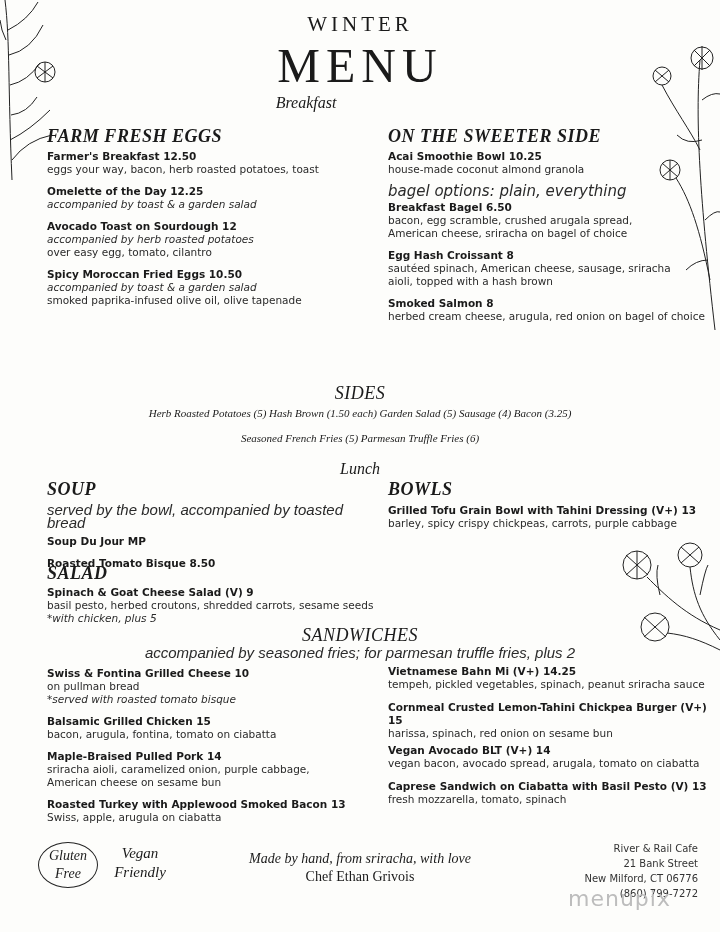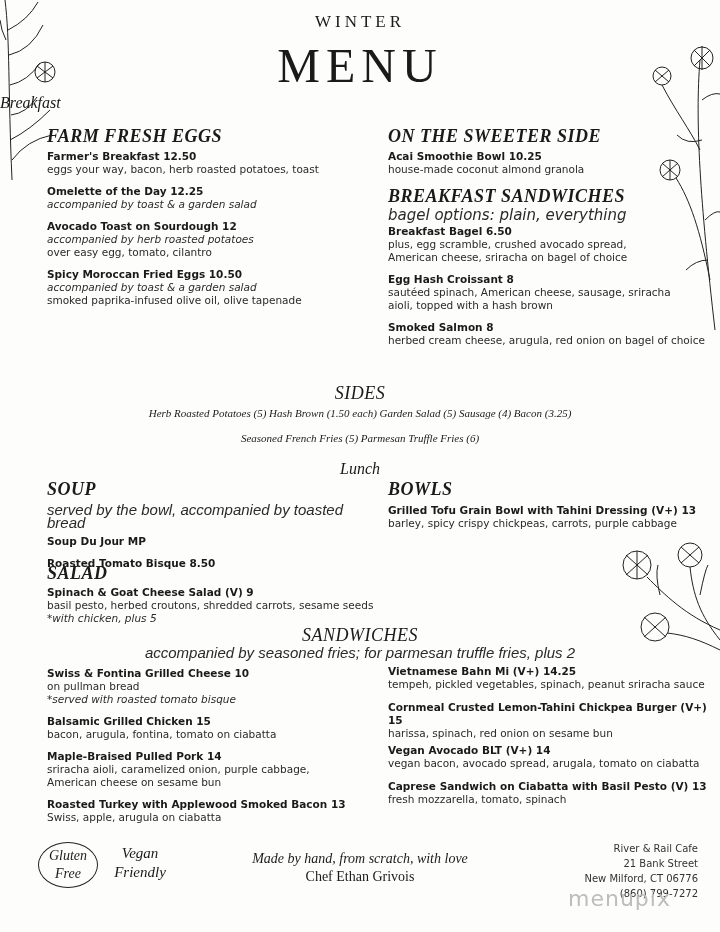--- a/index.html
+++ b/index.html
@@ -3,23 +3,23 @@
   <meta charset="utf-8">
   <style>
     html, body { margin:0; padding:0; }
     body {
       width:720px; height:932px; position:relative; overflow:hidden;
       background:#fdfdfb; color:#1a1a1a;
       font-family:"DejaVu Sans", sans-serif;
     }
     .abs { position:absolute; }
     .serif { font-family:"Liberation Serif", "DejaVu Serif", serif; }
-    .winter { top:12px; left:0; width:720px; text-align:center; font-size:17px; letter-spacing:4px; }
+    .winter { top:12px; left:0; width:720px; text-align:center; font-size:21px; letter-spacing:4px; }
     .menu-title { top:36px; left:0; width:720px; text-align:center; font-size:48px; letter-spacing:6px; line-height:60px; }
-    .breakfast { top:94px; left:0; width:612px; font-size:16px; font-style:italic; }
+    .breakfast { top:94px; left:0; width:612px; text-align:center; font-size:16px; font-style:italic; }
     .sec-title { font-family:"Liberation Serif", serif; font-style:italic; font-size:18px; letter-spacing:0.5px; margin:0; line-height:22px; text-transform:uppercase; }
     .item { margin-bottom:9px; }
     .item-name { font-weight:bold; font-size:10.5px; line-height:13px; }
     .item-desc { font-size:10.5px; line-height:13px; color:#2a2a2a; }
     .item-note { font-size:10.5px; line-height:13px; color:#2a2a2a; font-style:italic; }
     .col-left { left:47px; width:320px; }
     .col-right { left:388px; width:320px; }
     .sub { font-style:italic; font-size:15px; line-height:13px; color:#2a2a2a; }
     .center { left:0; width:720px; text-align:center; }
     .sides-line { font-family:"Liberation Serif", serif; font-style:italic; font-size:11px; }
@@ -107,25 +107,24 @@
   </div>
 </div>
 
 <div class="abs col-right" style="top:125px">
   <h2 class="sec-title">ON THE SWEETER SIDE</h2>
   <div class="item" style="margin-top:3px;">
     <div class="item-name">Acai Smoothie Bowl  10.25</div>
     <div class="item-desc">house-made coconut almond granola</div>
   </div>
   <div>
-    <h2 class="sec-title">BREAKFAST SANDWICHES</h2>
     <div class="sub" style="margin:2px 0 3px">bagel options: plain, everything</div>
     <div class="item">
       <div class="item-name">Breakfast Bagel  6.50</div>
-      <div class="item-desc" style="width:260px">plus, egg scramble, crushed avocado spread, American cheese, sriracha on bagel of choice</div>
+      <div class="item-desc" style="width:260px">bacon, egg scramble, crushed arugala spread, American cheese, sriracha on bagel of choice</div>
     </div>
     <div class="item">
       <div class="item-name">Egg Hash Croissant  8</div>
       <div class="item-desc" style="width:300px">sautéed spinach, American cheese, sausage, sriracha aioli, topped with a hash brown</div>
     </div>
     <div class="item">
       <div class="item-name">Smoked Salmon  8</div>
       <div class="item-desc" style="width:330px;white-space:nowrap">herbed cream cheese, arugula, red onion on bagel of choice</div>
     </div>
   </div>
@@ -201,21 +200,21 @@
     <div class="item-name">Caprese Sandwich on Ciabatta with Basil Pesto (V)  13</div>
     <div class="item-desc">fresh mozzarella, tomato, spinach</div>
   </div>
 </div>
 
 <div class="abs script" style="left:38px;top:842px;width:60px;height:46px;border:1.5px solid #222;border-radius:50%;text-align:center;font-size:14px;line-height:18px;padding-top:4px;box-sizing:border-box">
   <span>Gluten Free</span>
 </div>
 <div class="abs script" style="left:110px;top:844px;width:60px;font-size:15px;line-height:19px;text-align:center">Vegan Friendly</div>
 
-<div class="abs footer-italic" style="left:200px;top:851px;width:320px;text-align:center">Made by hand, from scratch, with love</div>
+<div class="abs footer-italic" style="left:200px;top:851px;width:320px;text-align:center">Made by hand, from sriracha, with love</div>
 <div class="abs footer-chef" style="left:200px;top:869px;width:320px;text-align:center">Chef Ethan Grivois</div>
 
 <div class="abs addr" style="top:841px">
   <div>River &amp; Rail Cafe</div>
   <div>21 Bank Street</div>
   <div>New Milford, CT 06776</div>
   <div>(860) 799-7272</div>
 </div>
 <div class="abs wm" style="left:568px;top:886px">menupix</div>
 

